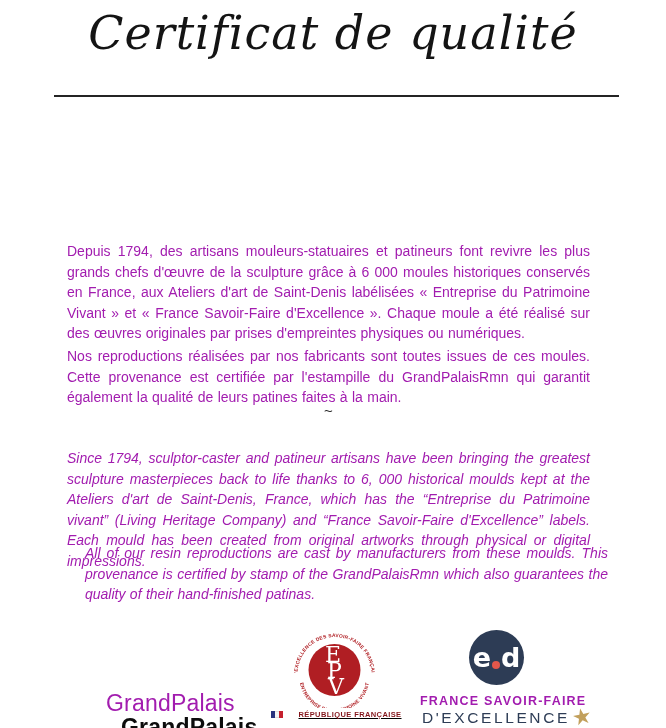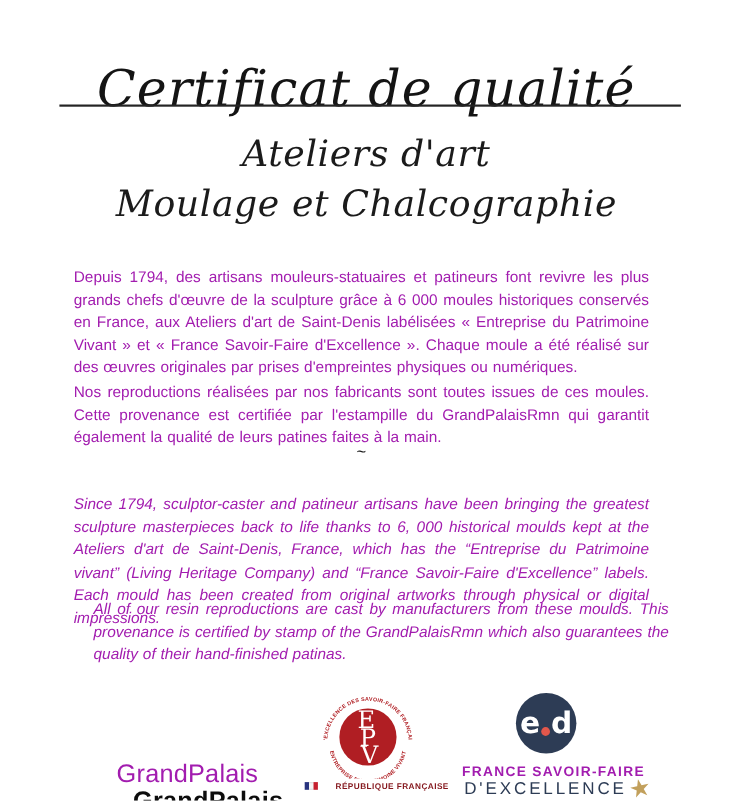--- a/index.html
+++ b/index.html
@@ -6,21 +6,20 @@
   html,body { background:#ffffff; }
   body { width:666px; height:728px; font-family:"Liberation Sans", sans-serif; }
   .page { position:relative; width:666px; height:728px; background:#ffffff; overflow:hidden; }
 
   
   .title {
     position:absolute; top:6px; left:0; width:100%;
     text-align:center; font-family:"DejaVu Serif", serif;
     font-style:italic; font-weight:500; font-size:46px; color:#141414;
     letter-spacing:1px;
-    margin-top:47px;
   }
   .rule { position:absolute; top:95px; left:54px; width:565px; height:2px; background:#242424; }
   .subtitle {
     position:absolute; left:0; width:100%; text-align:center;
     font-family:"DejaVu Serif", serif; font-style:italic; font-size:33px; color:#1b1b1b;
     letter-spacing:0.5px;
   }
   .s1 { top:120px; }
   .s2 { top:165px; }
 
@@ -43,21 +42,21 @@
   .logo-gp { position:absolute; left:106px; top:650px; }
   .gp1 { font-size:23px; color:#a21caf; letter-spacing:0.2px;margin-top:40px; }
   .gp2 { font-size:23px; color:#0c0c0c; font-weight:bold; margin-left:15px; margin-top:-3px; letter-spacing:0.2px; }
 
   
   .logo-epv { position:absolute; left:287px; top:624px; width:95px; height:84px; }
   .ring { font-family:"Liberation Sans", sans-serif; font-size:4.9px; font-weight:bold;
           fill:#b01e23; letter-spacing:0.25px; }
   .epv-letter { font-family:"DejaVu Serif", serif; font-size:22px; fill:#ffffff; text-anchor:middle; }
   .epv-caption-row { position:absolute; left:277px; top:710px; width:118px;
-                     display:flex; align-items:center; justify-content:flex-start; gap:16px; }
+                     display:flex; align-items:center; justify-content:center; gap:16px;text-decoration:underline; }
   .flag { display:inline-flex; height:7px; }
   .flag i { display:block; width:4px; height:7px; }
   .flag .b { background:#28337e; }
   .flag .w { background:#f4f4f4; border-top:0.5px solid #ddd; border-bottom:0.5px solid #ddd; }
   .flag .r { background:#c5202e; }
   .cap { font-size:7.5px; font-weight:bold; color:#84161c; letter-spacing:0.4px; white-space:nowrap; }
 
   
   .logo-ed { position:absolute; left:420px; top:630px; width:165px; height:95px; }
   .ed-circle { position:absolute; left:49px; top:0; width:55px; height:55px; border-radius:50%;
@@ -73,22 +72,20 @@
 </style>
 </head>
 <body>
 
 <div class="page">
 
   <h1 class="title">Certificat de qualité</h1>
 
   <div class="rule"></div>
 
-  <div class="subtitle s1">Ateliers d'art</div>
-  <div class="subtitle s2">Moulage et Chalcographie</div>
 
   <p class="para fr p1">Depuis 1794, des artisans mouleurs-statuaires et patineurs font revivre les plus grands chefs d'œuvre de la sculpture grâce à 6 000 moules historiques conservés en France, aux Ateliers d'art de Saint-Denis labélisées « Entreprise du Patrimoine Vivant » et « France Savoir-Faire d'Excellence ». Chaque moule a été réalisé sur des œuvres originales par prises d'empreintes physiques ou numériques.</p>
   <p class="para fr p2">Nos reproductions réalisées par nos fabricants sont toutes issues de ces moules. Cette provenance est certifiée par l'estampille du GrandPalaisRmn qui garantit également la qualité de leurs patines faites à la main.</p>
 
   <div class="tilde">~</div>
 
   <p class="para en p3">Since 1794, sculptor-caster and patineur artisans have been bringing the greatest sculpture masterpieces back to life thanks to 6, 000 historical moulds kept at the Ateliers d'art de Saint-Denis, France, which has the “Entreprise du Patrimoine vivant” (Living Heritage Company) and “France Savoir-Faire d'Excellence” labels. Each mould has been created from original artworks through physical or digital impressions.</p>
   <p class="para en p4">All of our resin reproductions are cast by manufacturers from these moulds. This provenance is certified by stamp of the GrandPalaisRmn which also guarantees the quality of their hand-finished patinas.</p>
 
   <div class="logo-gp">

